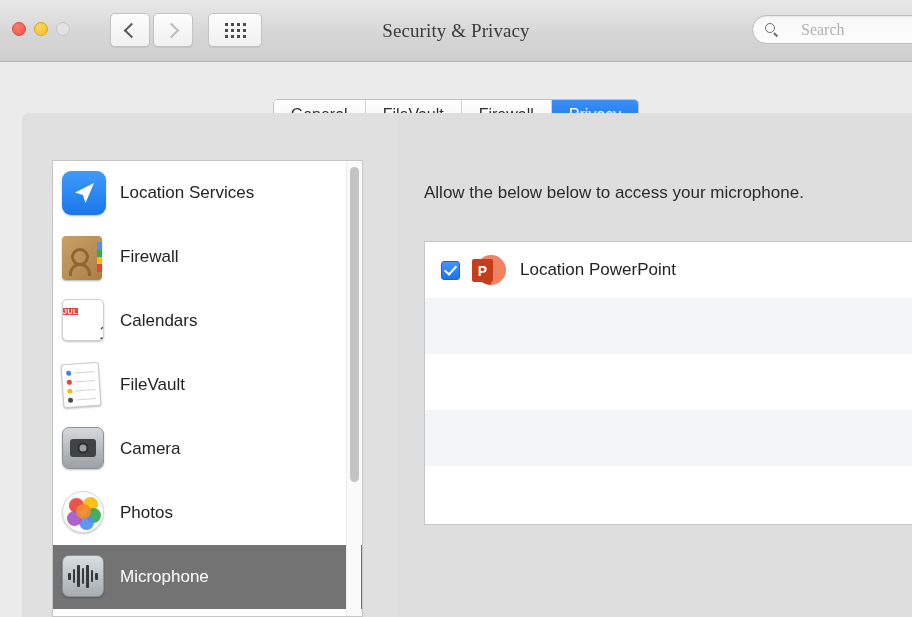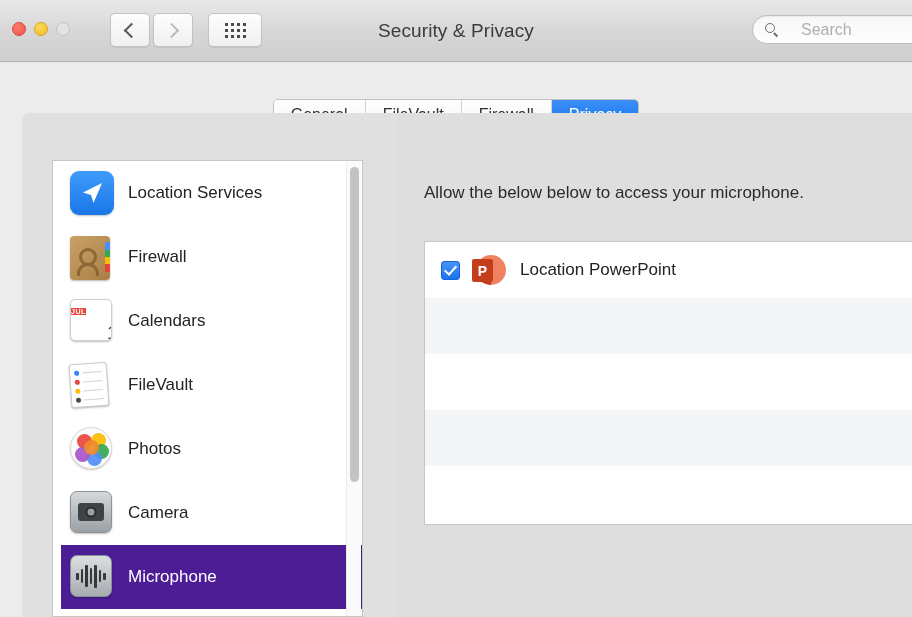--- a/index.html
+++ b/index.html
@@ -8,21 +8,21 @@
     font-family:"Liberation Sans","DejaVu Sans",sans-serif;
     background:#ececec;
     -webkit-font-smoothing:antialiased;
   }
   .window{position:relative;width:912px;height:617px;overflow:hidden;background:#ececec;}
 
   
   .titlebar{
     position:absolute;left:0;top:0;width:912px;height:62px;
     background:linear-gradient(to bottom,#e8e8e8 0%,#d6d6d6 55%,#cfcfcf 100%);
-    border-bottom:1px solid #b3b3b3;box-sizing:border-box;
+    border-bottom:1px solid #b3b3b3;box-sizing:border-box;font-family:Liberation Serif, serif;
   }
   .traffic{position:absolute;top:22px;left:12px;display:flex;gap:8px;align-items:center;}
   .light{width:14px;height:14px;border-radius:50%;display:block;}
   .light.red{background:radial-gradient(circle at 35% 30%,#ff7a6e,#ef5349);border:1px solid #d9483f;box-sizing:border-box;}
   .light.yellow{background:radial-gradient(circle at 35% 30%,#ffd75e,#f3bd22);border:1px solid #d9a617;box-sizing:border-box;}
   .light.gray{background:#e2e2e2;border:1px solid #c3c3c3;box-sizing:border-box;}
 
   .navgroup{position:absolute;top:13px;left:110px;display:flex;gap:3px;}
   .navbtn{
     width:40px;height:34px;border-radius:5px;
@@ -83,26 +83,26 @@
     background:#e0e0e0;border-radius:7px;
   }
   .rightpane{
     position:absolute;left:398px;top:113px;width:514px;height:530px;
     background:#dedede;
   }
 
   
   .sidebar{
     position:absolute;left:52px;top:160px;width:311px;height:457px;
-    background:#ffffff;border:1px solid #c6c6c6;box-sizing:border-box;overflow:hidden;padding-left:8px;
+    background:#ffffff;border:1px solid #c6c6c6;box-sizing:border-box;overflow:hidden;
   }
   .srow{
     position:relative;height:64px;display:flex;align-items:center;padding-left:9px;box-sizing:border-box;
   }
-  .srow.selected{background:#4c1d95;text-align:center;}
+  .srow.selected{background:#737373;text-align:center;}
   .sicon{width:44px;height:44px;flex:0 0 auto;margin-right:14px;position:relative;}
   .slabel{font-size:17px;color:#232323;}
   .srow.selected .slabel{color:#fff;}
 
   
   .sbtrack{position:absolute;right:1px;top:1px;width:15px;height:455px;background:#fafafa;border-left:1px solid #ededed;box-sizing:border-box;}
   .sbthumb{position:absolute;left:3px;top:5px;width:9px;height:315px;background:#c3c3c3;border-radius:5px;}
 
   
   .ic-location{width:44px;height:44px;border-radius:9px;background:linear-gradient(to bottom,#3f9bfa,#1976e8);box-shadow:0 1px 2px rgba(0,0,0,.25);}
@@ -260,41 +260,41 @@
               <i class="remdot" style="background:#4a4a4a"></i>
               <i class="remrule"></i>
             </span>
         </span>
       </span>
       <span class="slabel">FileVault</span>
     </div>
 
     <div class="srow">
       <span class="sicon">
+        <span class="ic-cam" style="display:flex;">
+          <span class="cambody">
+              <span class="camlens"></span>
+            </span>
+        </span>
+      </span>
+      <span class="slabel">Camera</span>
+    </div>
+
+    <div class="srow">
+      <span class="sicon">
         <span class="ic-photos" style="display:block;">
           <i class="petal" style="background:#e8453c;left:6px;top:6px;"></i>
           <i class="petal" style="background:#fbbc05;left:20px;top:5px;"></i>
           <i class="petal" style="background:#34a853;left:23px;top:16px;"></i>
           <i class="petal" style="background:#4f8ef7;left:16px;top:23px;"></i>
           <i class="petal" style="background:#a855c7;left:4px;top:19px;"></i>
           <i class="petal" style="background:#f08a2c;left:13px;top:12px;"></i>
         </span>
       </span>
       <span class="slabel">Photos</span>
-    </div>
-
-    <div class="srow">
-      <span class="sicon">
-        <span class="ic-cam" style="display:flex;">
-          <span class="cambody">
-              <span class="camlens"></span>
-            </span>
-        </span>
-      </span>
-      <span class="slabel">Camera</span>
     </div>
 
     <div class="srow selected">
       <span class="sicon">
         <span class="ic-mic" style="display:flex;">
           <i class="wave" style="height:7px"></i>
           <i class="wave" style="height:14px"></i>
           <i class="wave" style="height:22px"></i>
           <i class="wave" style="height:16px"></i>
           <i class="wave" style="height:23px"></i>

